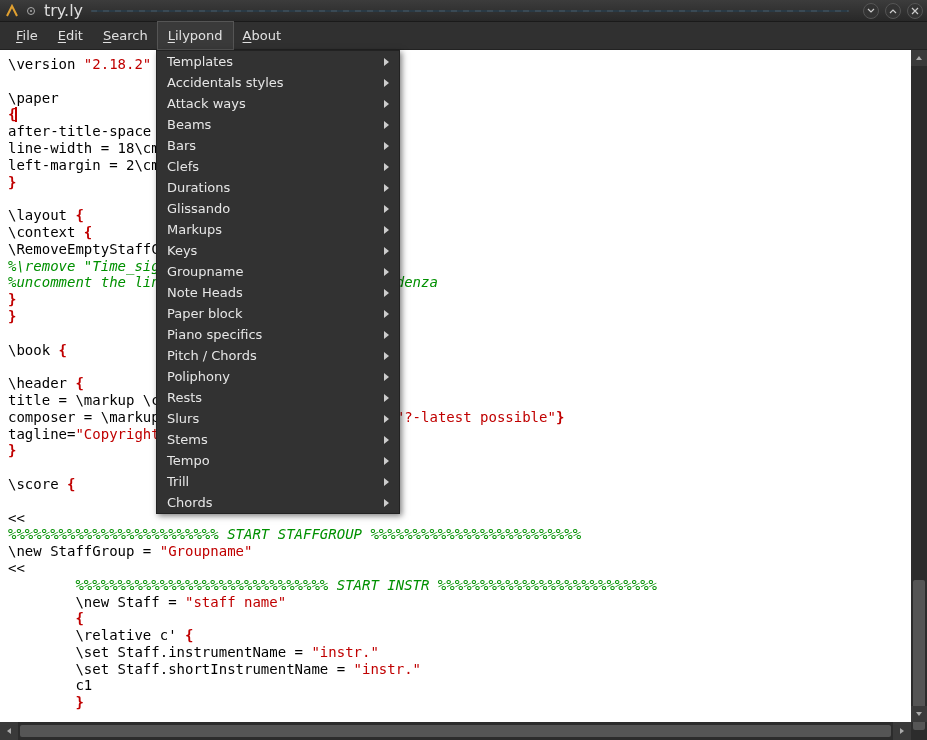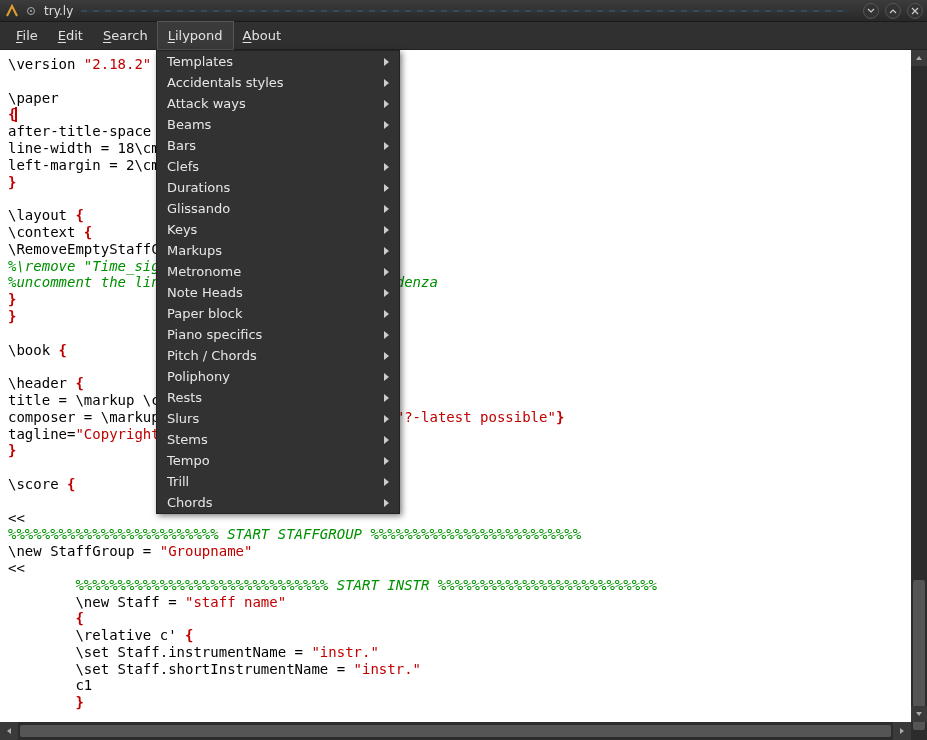--- a/index.html
+++ b/index.html
@@ -31,21 +31,21 @@
     width: 16px; height: 16px;
     margin-right: 4px;
     display: inline-flex; align-items: center; justify-content: center;
   }
   .titlebar .dot-icon {
     width: 14px; height: 14px;
     margin-right: 6px;
     display: inline-flex; align-items: center; justify-content: center;
     color: #aaa;
   }
-  .titlebar .title { flex: 0 0 auto; color: #ddd; font-size: 12px; }
+  .titlebar .title { flex: 0 0 auto; color: #ddd; font-size: 16px; }
   .titlebar .sep {
     flex: 1;
     height: 2px;
     margin: 0 8px;
     background: repeating-linear-gradient(to right, #3a4a55 0 6px, #2a3a45 6px 12px);
     border-radius: 1px;
   }
   .titlebar .winbtn {
     width: 16px; height: 16px;
     border-radius: 50%;
@@ -323,29 +323,29 @@
           </div>
         <div class="ditem">
             <span>Durations</span>
             <span class="arrow-r"></span>
           </div>
         <div class="ditem">
             <span>Glissando</span>
             <span class="arrow-r"></span>
           </div>
         <div class="ditem">
+            <span>Markups</span>
+            <span class="arrow-r"></span>
+          </div>
+        <div class="ditem">
             <span>Keys</span>
             <span class="arrow-r"></span>
           </div>
         <div class="ditem">
-            <span>Markups</span>
-            <span class="arrow-r"></span>
-          </div>
-        <div class="ditem">
-            <span>Metronome</span>
+            <span>Groupname</span>
             <span class="arrow-r"></span>
           </div>
         <div class="ditem">
             <span>Note Heads</span>
             <span class="arrow-r"></span>
           </div>
         <div class="ditem">
             <span>Paper block</span>
             <span class="arrow-r"></span>
           </div>

